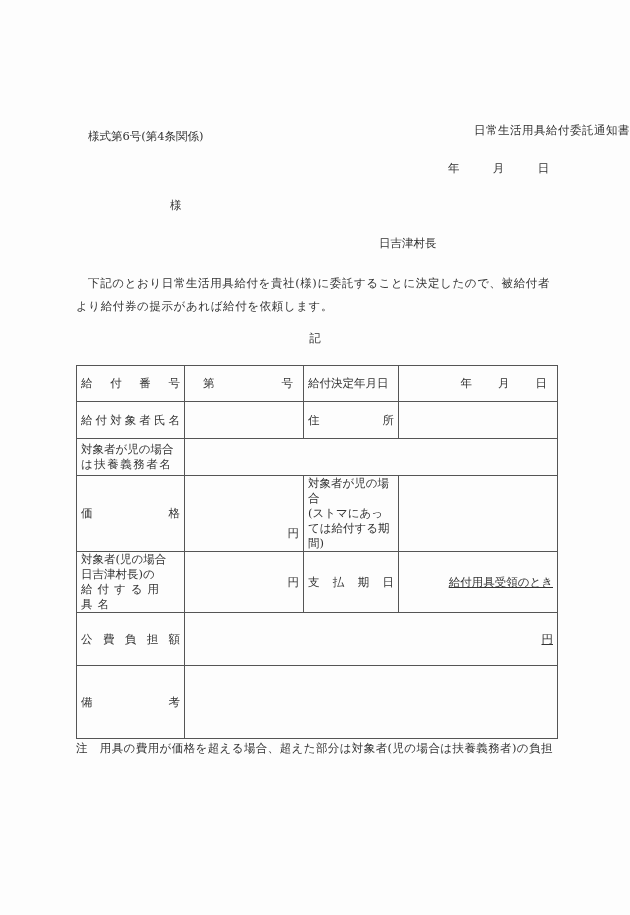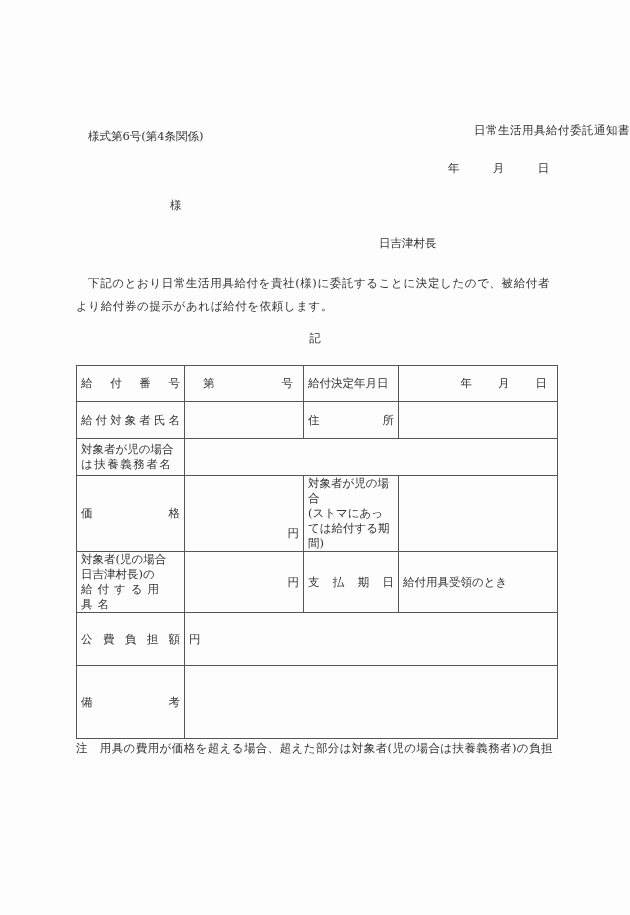--- a/index.html
+++ b/index.html
@@ -19,21 +19,21 @@
   .ki { left: 0; width: 630px; text-align: center; top: 331px; }
   table.main {
     position: absolute; left: 76px; top: 365px; width: 481px;
     border-collapse: collapse; table-layout: fixed;
   }
   table.main td { border: 1px solid #555; padding: 0 4px; font-size: 11.5px; vertical-align: middle; }
   .lbl-spread { display: flex; justify-content: space-between; }
   .lbl-multi { line-height: 15px; }
   .cell-right-bottom { text-align: right; vertical-align: bottom !important; padding-bottom: 10px !important; }
   .cell-right { text-align: right; }
-  .center { text-align: left; }
+  .center { text-align: right; text-decoration: underline; }
   .note { left: 76px; top: 738px; width: 490px; white-space: normal; line-height: 21px; letter-spacing: 0.4px; }
   .note .indent { padding-left: 14px; }
 </style>
 </head>
 <body>
 
 <div class="abs form-number">様式第6号(第4条関係)</div>
 <div class="abs title">日常生活用具給付委託通知書</div>
 <div class="abs date-line">
   <span>年</span>

